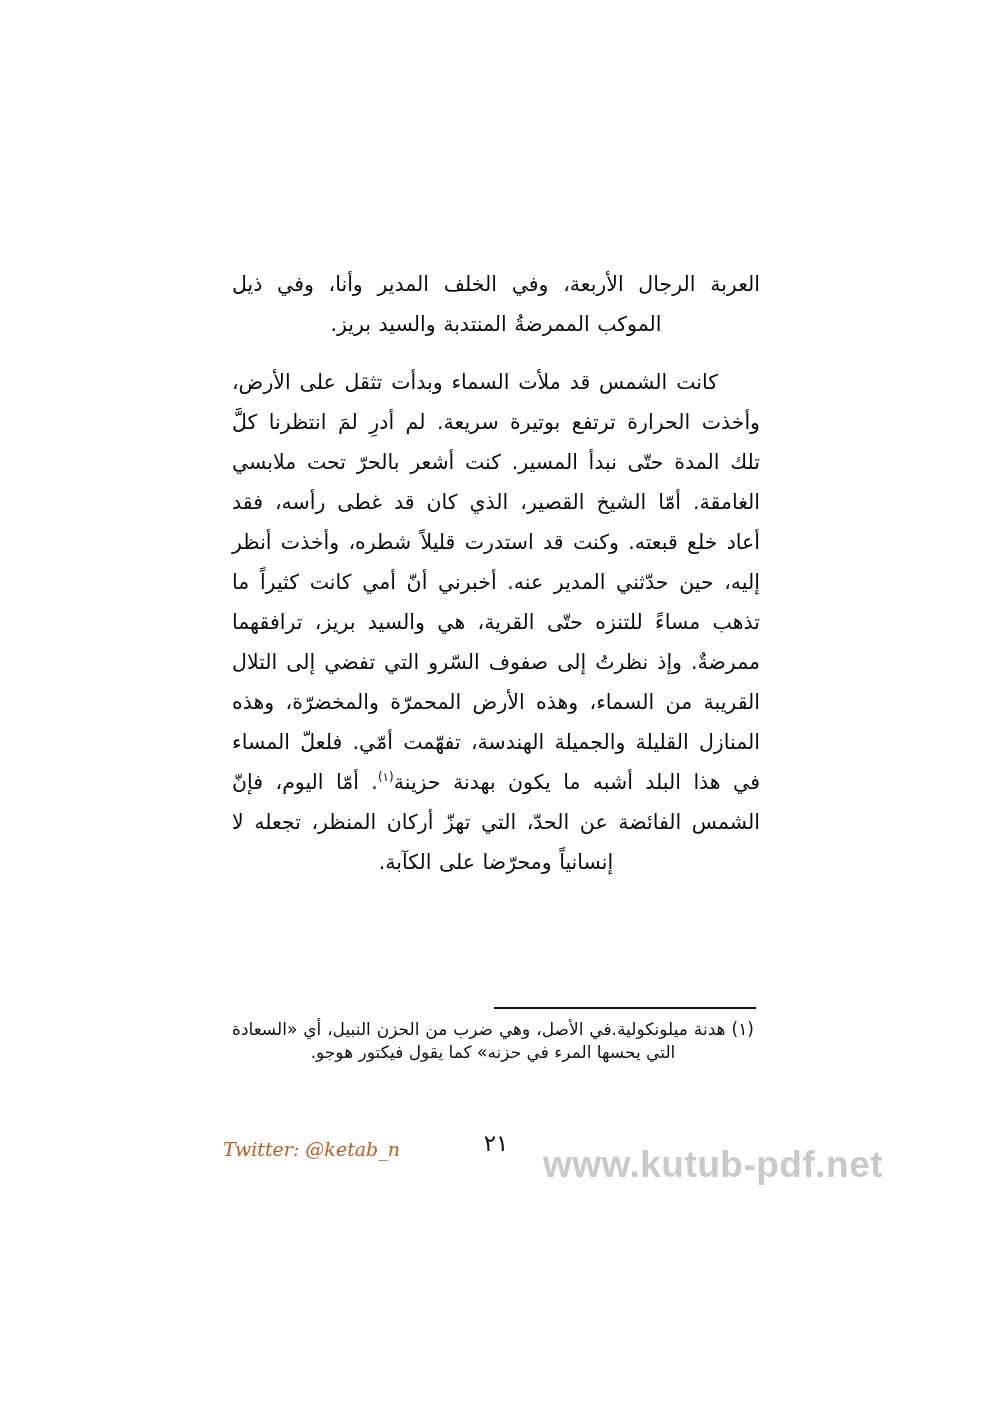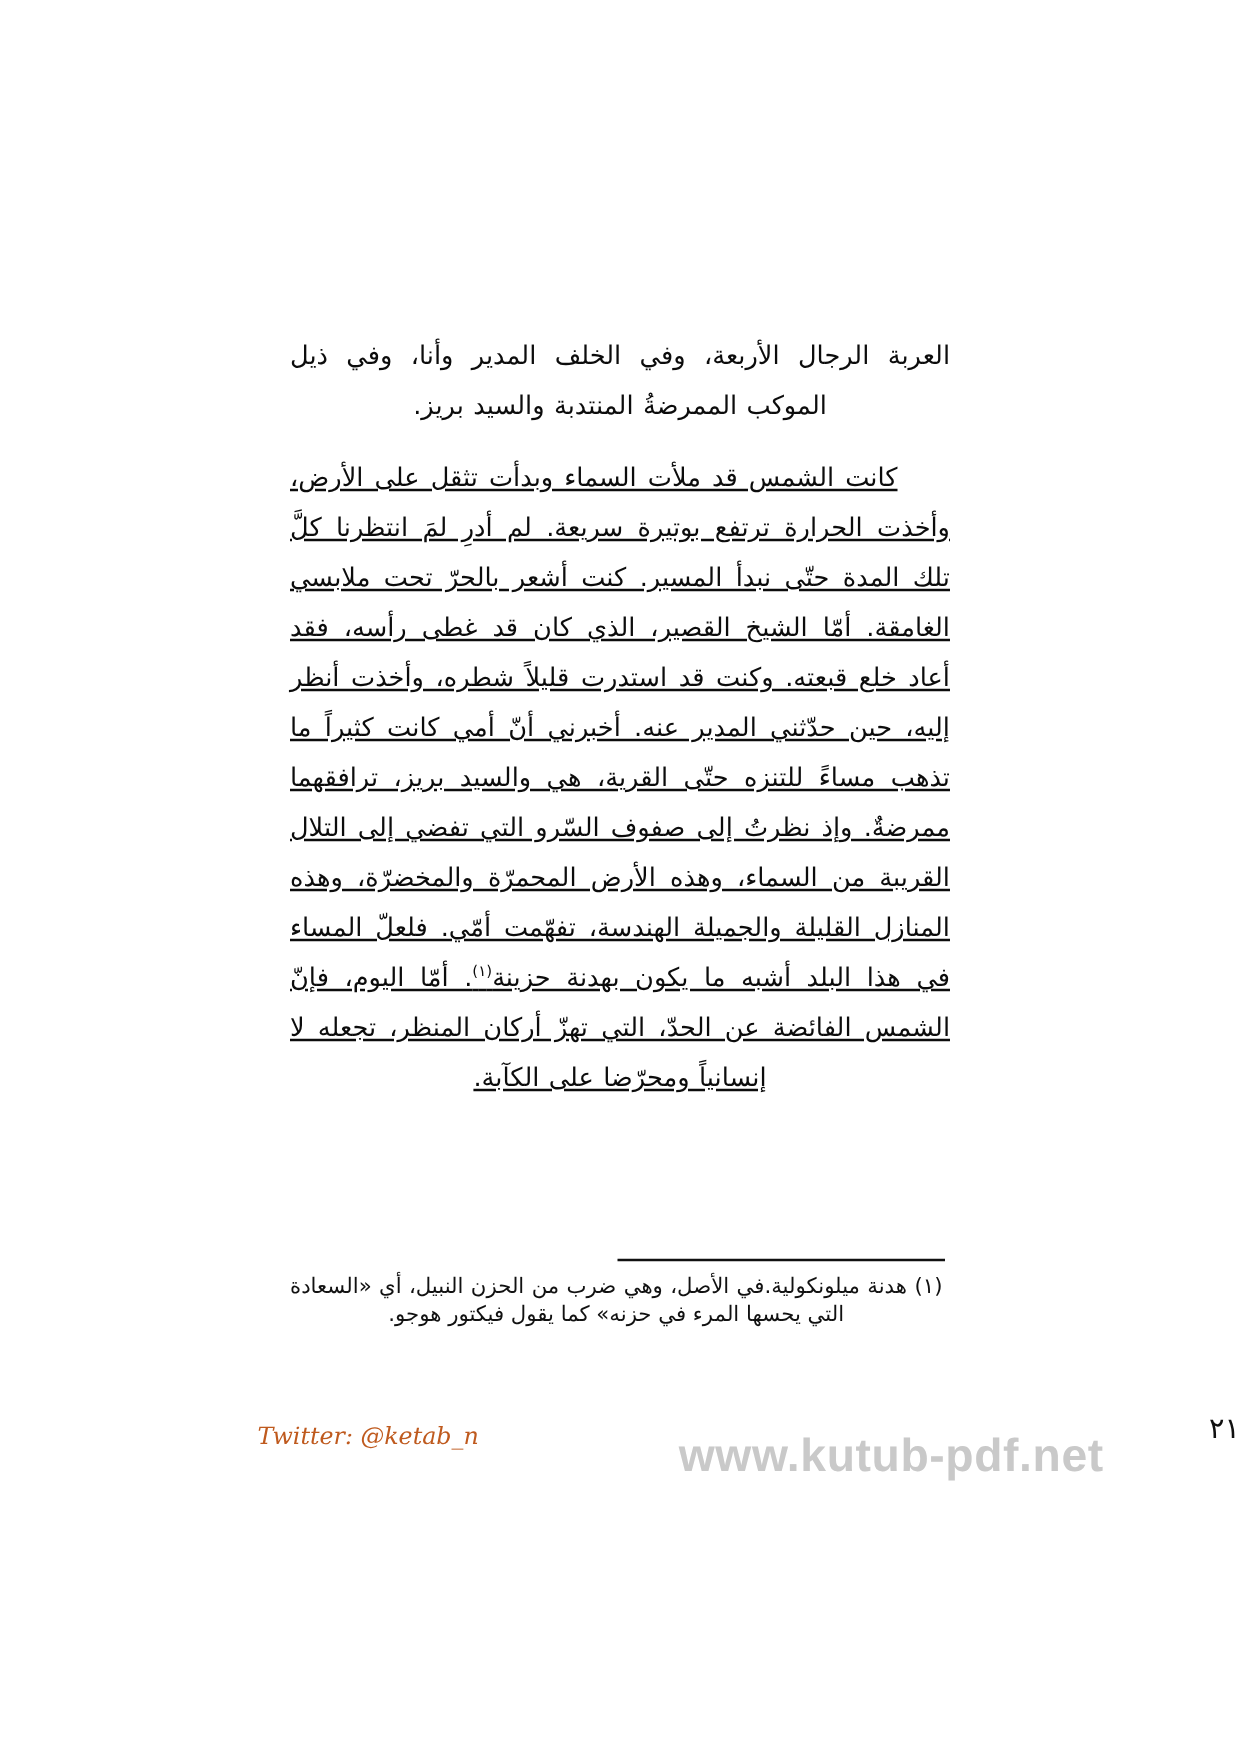--- a/index.html
+++ b/index.html
@@ -42,21 +42,20 @@
     letter-spacing: 0px;
     word-spacing: 1px;
     text-align: justify;
     text-align-last: right;
     direction: rtl;
     -webkit-font-smoothing: none;
   }
 
   .body-par.indented {
     text-indent: 42px;
-    text-decoration: underline;
   }
 
   .body-par.centered-last {
     text-align-last: center;
   }
 
   .par-gap {
     height: 18px;
   }
 
@@ -108,35 +107,35 @@
     position: absolute;
     top: 1118px;
     left: 0;
     width: 992px;
     height: 80px;
   }
 
   .twitter-handle {
     position: absolute;
     top: 8px;
-    left: 206px;
+    left: 223px;
     font-family: "DejaVu Serif", "Liberation Serif", serif;
     font-style: italic;
     font-size: 19px;
     color: #bf5a1e;
     white-space: nowrap;
     direction: ltr;
   }
 
   .page-number {
     position: absolute;
     top: 0px;
     left: 0;
     width: 992px;
-    text-align: right;
+    text-align: center;
     font-family: "DejaVu Sans", sans-serif;
     font-size: 23px;
     color: #101010;
     direction: rtl;
   }
 
   .watermark {
     position: absolute;
     top: 14px;
     left: 543px;

